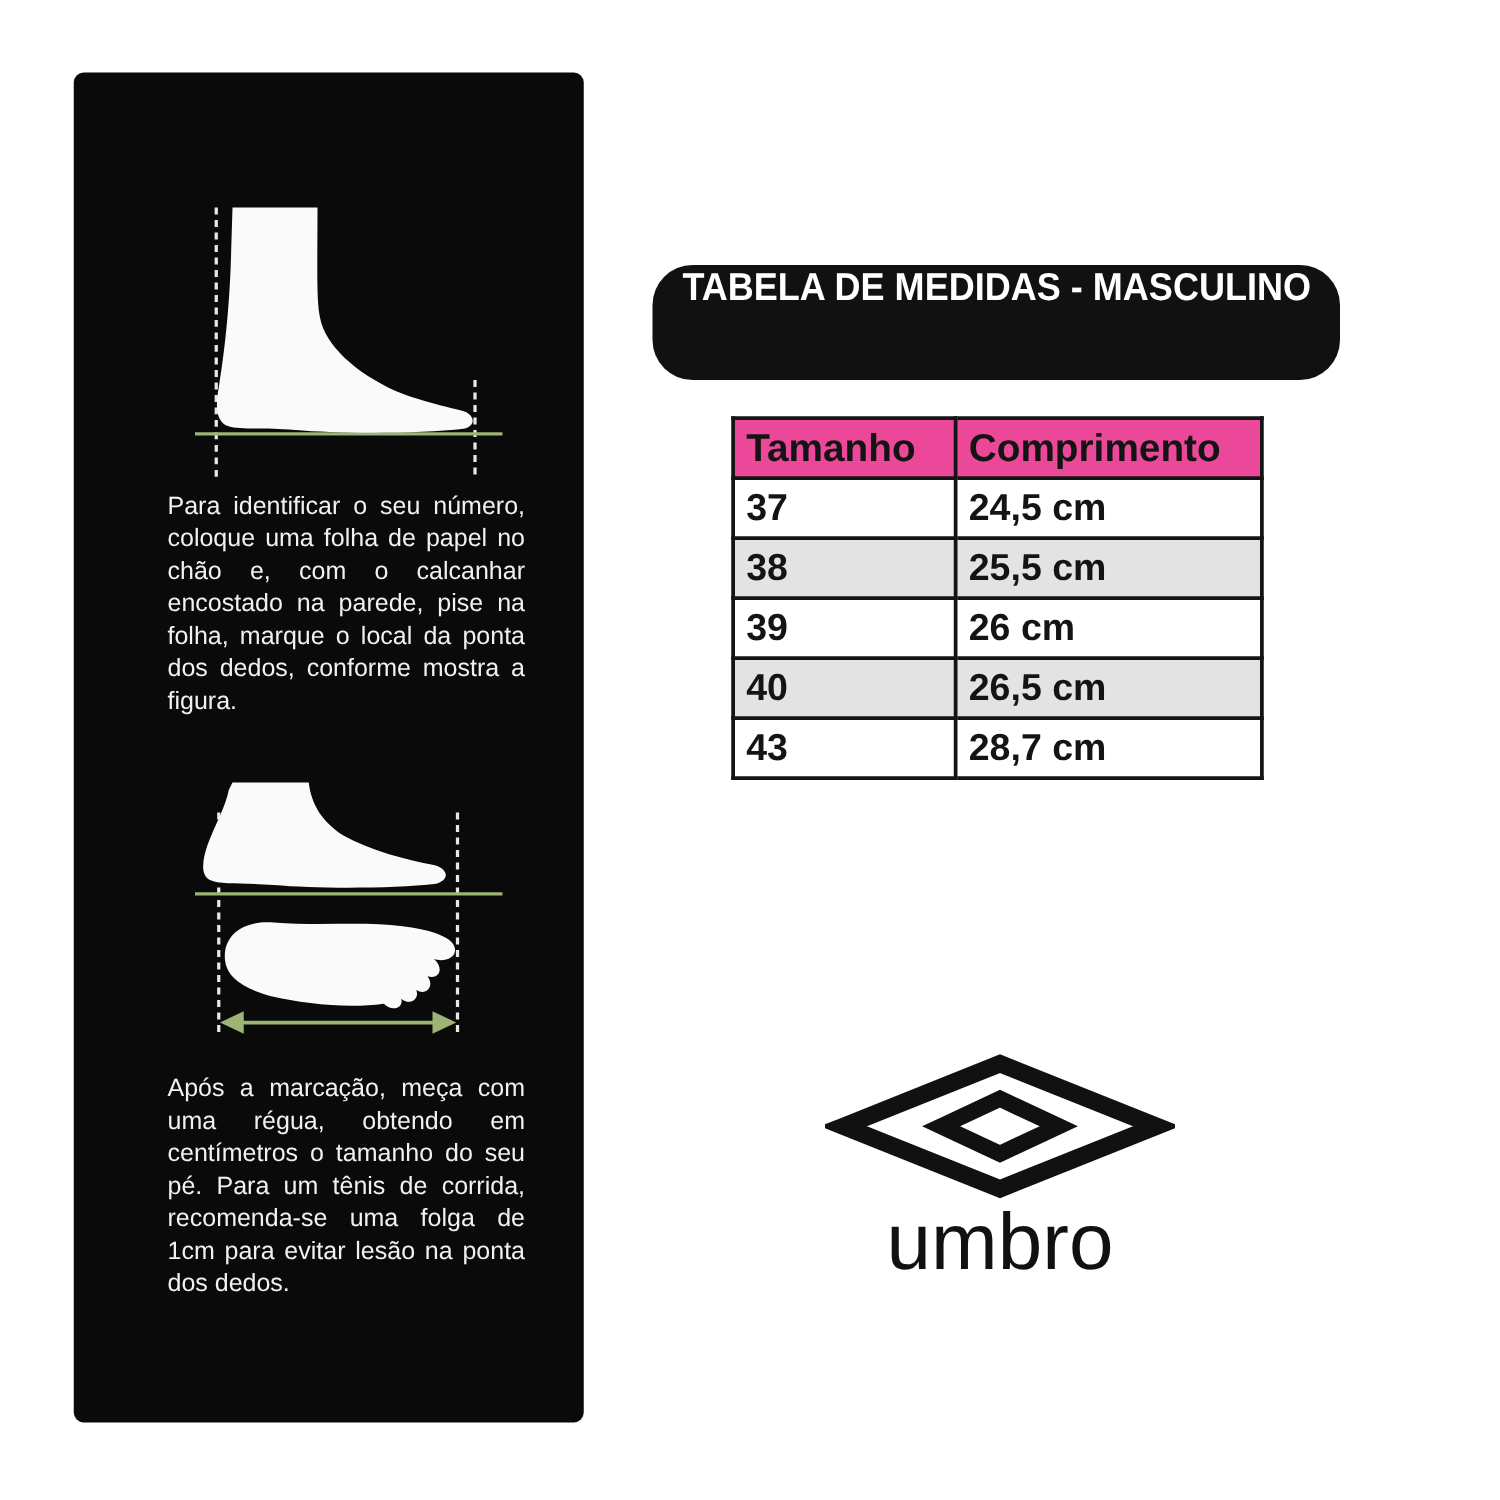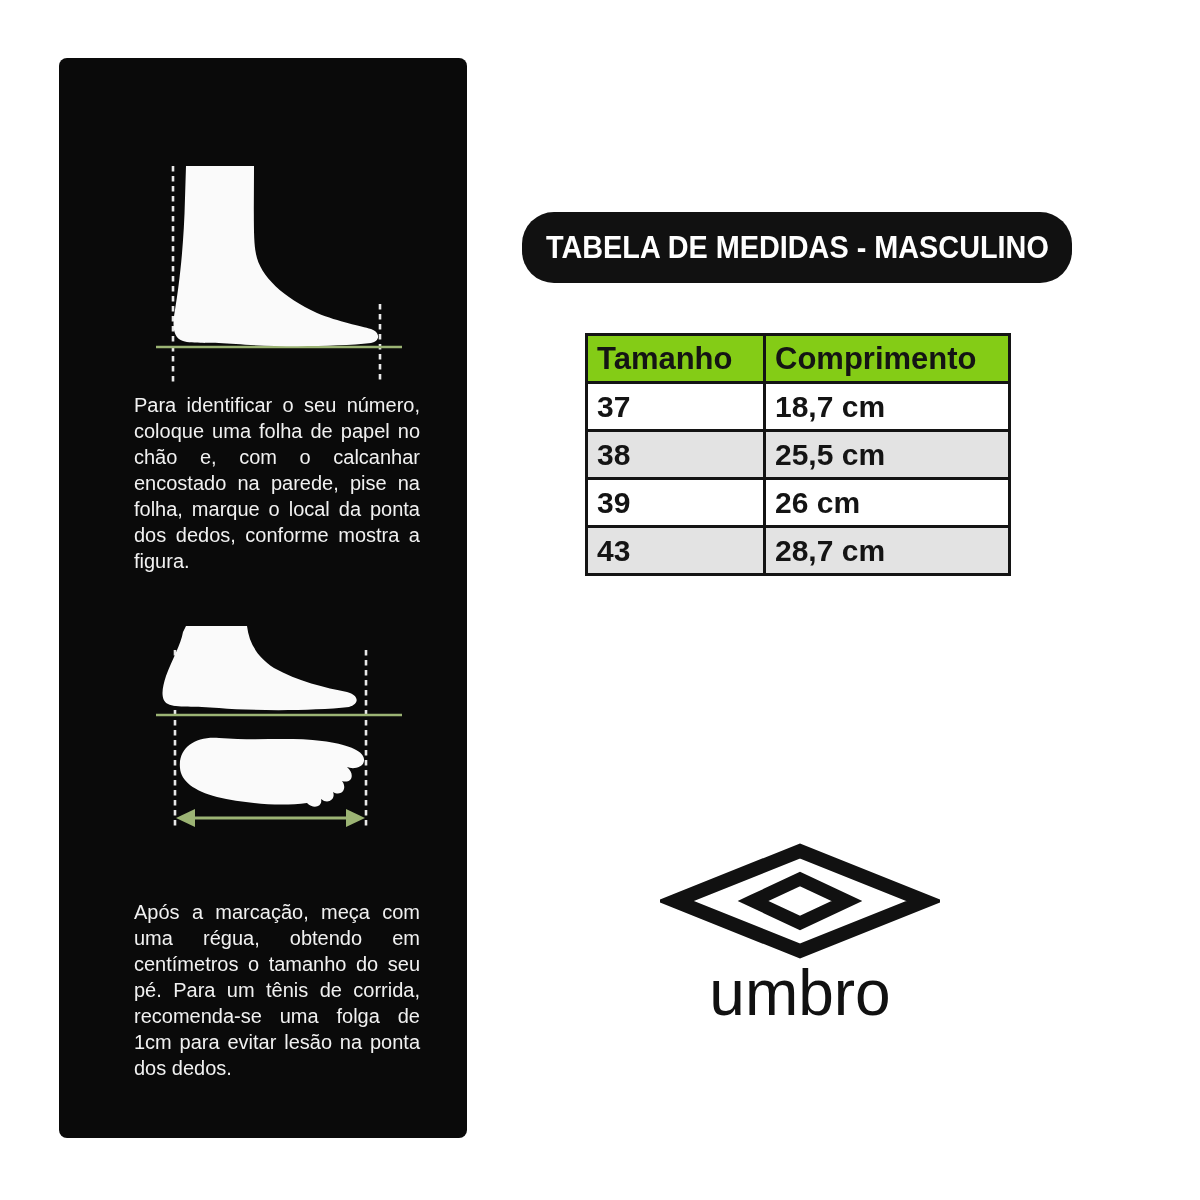--- a/index.html
+++ b/index.html
@@ -14,44 +14,44 @@
   }
   .illu{position:absolute;left:91px;}
   #illu1{top:100px;}
   #illu2{top:560px;}
   .panel p{
     position:absolute;left:75px;width:286px;margin:0;
     color:#f1f1f1;font-size:20px;line-height:26px;
     text-align:justify;text-align-last:left;
   }
   #para1{top:334px;}
-  #para2{top:800px;margin-top:41px;}
+  #para2{top:800px;}
   
   .title-pill{
-    position:absolute;left:522px;top:212px;width:550px;height:71px;
+    position:absolute;left:522px;top:212px;width:550px;height:92px;
     background:#111111;border-radius:32px;
-    display:flex;align-items:center;justify-content:center;
+    display:flex;align-items:flex-start;justify-content:center;
   }
   .title-pill span{
     color:#ffffff;font-weight:bold;font-size:31px;white-space:nowrap;
     transform:scaleX(0.93);transform-origin:center;
   }
   
   table.size{
     position:absolute;left:585px;top:333px;
     border-collapse:collapse;table-layout:fixed;
   }
   .size col.c1{width:178px;}
   .size col.c2{width:245px;}
   .size th,.size td{
     border:3px solid #141414;height:45px;padding:0 0 0 9px;
     text-align:left;vertical-align:middle;
     font-size:30px;color:#141414;background:#ffffff;font-weight:bold;
   }
-  .size th{background:#84cc16;font-weight:bold;font-size:31px;}
+  .size th{background:#ec4899;font-weight:bold;font-size:31px;}
   .size tbody tr:nth-child(even) td{background:#e3e3e3;}
   
   .logo-svg{position:absolute;left:660px;top:841px;}
   .wordmark{
     position:absolute;left:640px;top:956px;width:320px;
     text-align:center;font-size:64px;font-weight:normal;color:#111111;
     letter-spacing:0px;
   }
   svg{display:block;}
 </style>
@@ -119,29 +119,33 @@
     </colgroup>
   <thead>
     <tr>
       <th>Tamanho</th>
       <th>Comprimento</th>
     </tr>
   </thead>
   <tbody>
     <tr>
       <td>37</td>
-      <td>18,7 cm</td>
+      <td>24,5 cm</td>
     </tr>
     <tr>
       <td>38</td>
       <td>25,5 cm</td>
     </tr>
     <tr>
       <td>39</td>
       <td>26 cm</td>
+    </tr>
+    <tr>
+      <td>40</td>
+      <td>26,5 cm</td>
     </tr>
     <tr>
       <td>43</td>
       <td>28,7 cm</td>
     </tr>
   </tbody>
 </table>
 
 <svg class="logo-svg" width="280" height="120" viewBox="0 0 280 120">
   <polygon points="15,60 140,10 265,60 140,110" fill="none" stroke="#111111" stroke-width="14" stroke-miterlimit="10"></polygon>

